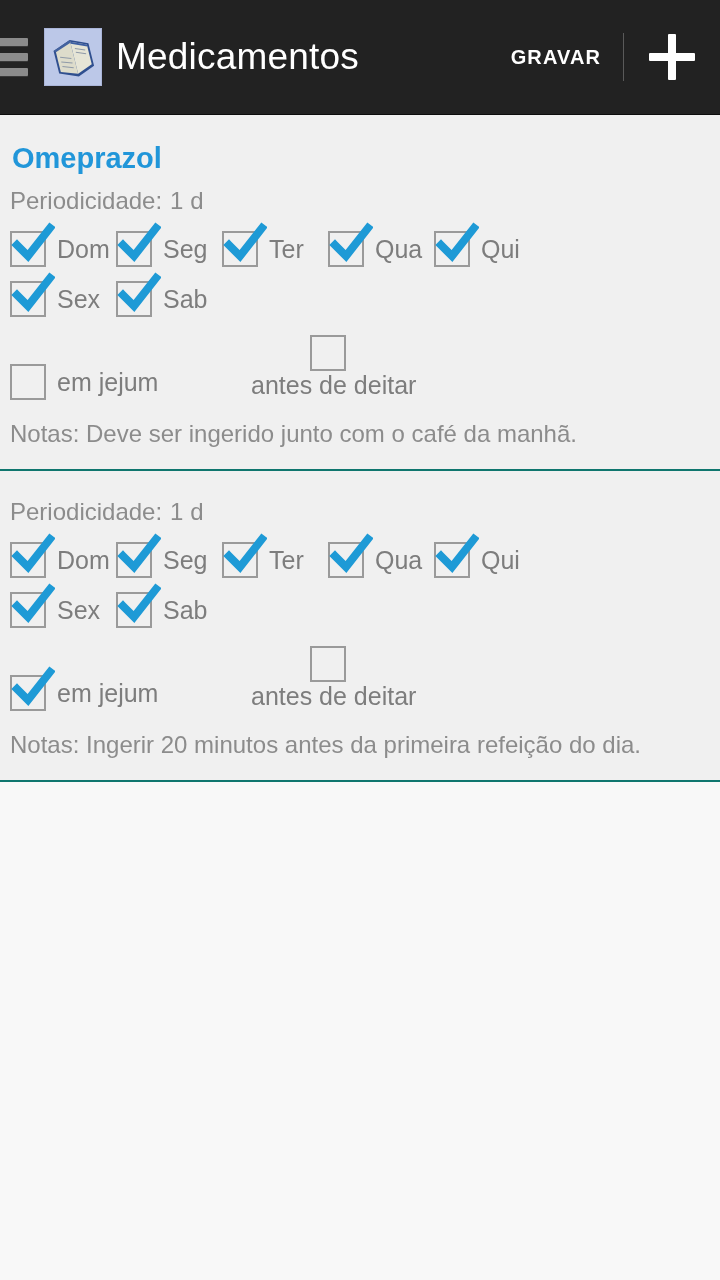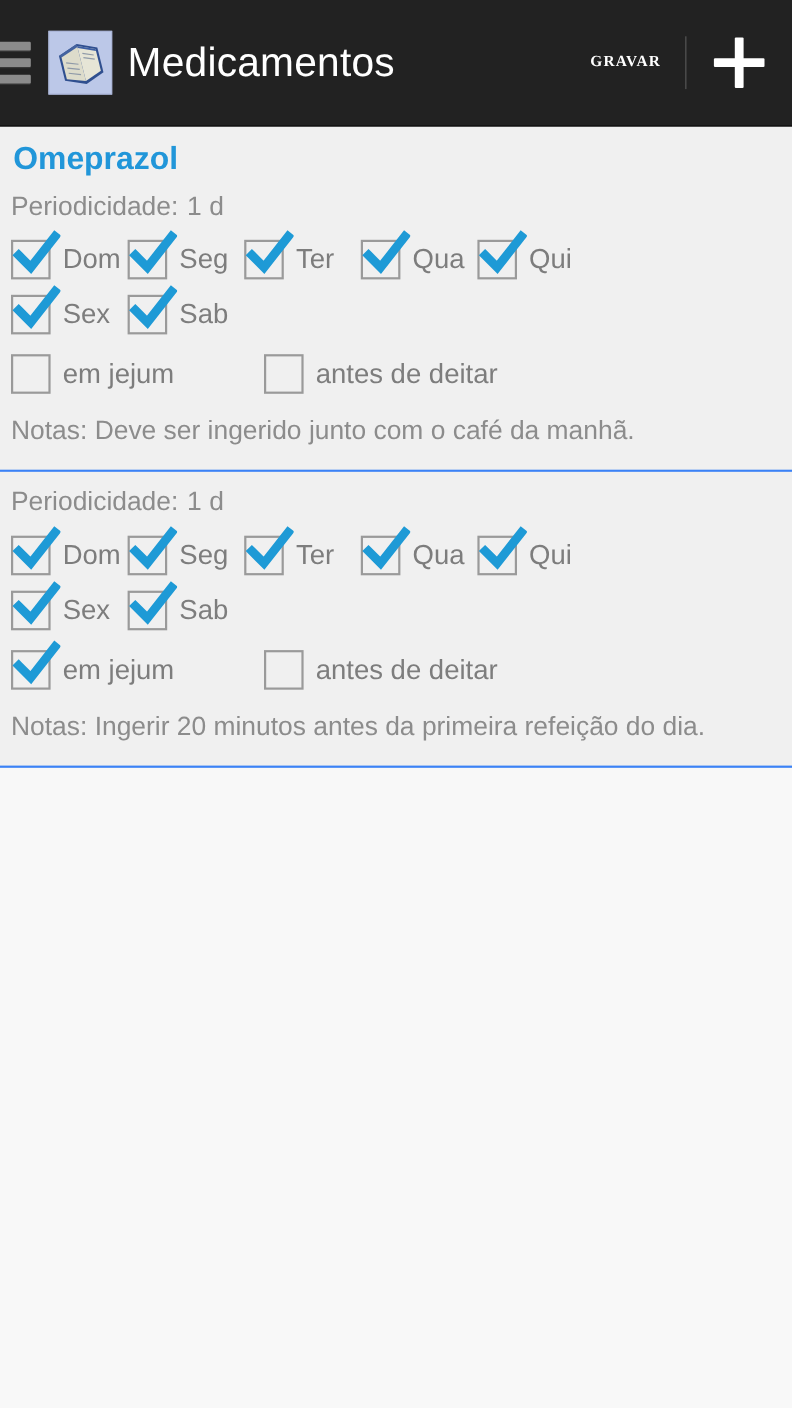--- a/index.html
+++ b/index.html
@@ -62,26 +62,25 @@
     font-size: 37px;
     font-weight: 400;
     letter-spacing: 0.2px;
     flex: 1 1 auto;
     white-space: nowrap;
     overflow: hidden;
   }
 
   .action-save {
     color: #ffffff;
-    font-size: 14px;
+    font-size: 20px;
     font-weight: bold;
     letter-spacing: 1.1px;
     padding: 0 22px;
     flex: 0 0 auto;
-    font-family: Liberation Serif, serif;
   }
 
   .appbar-sep {
     width: 1px;
     height: 48px;
     background: #5a5a5a;
     flex: 0 0 auto;
   }
 
   .action-add {
@@ -100,22 +99,22 @@
     border-radius: 1px;
   }
   .action-add .plus-h { width: 46px; height: 8px; }
   .action-add .plus-v { width: 8px; height: 46px; }
 
   
   .list { background: #f8f8f8; }
 
   .med-card {
     background: #f0f0f0;
-    padding: 14px 0 20px 0;
-    border-bottom: 2px solid #3b82f6;
+    padding: 27px 0 20px 0;
+    border-bottom: 2px solid #0f766e;
   }
 
   .med-name {
     color: #2196d9;
     font-size: 29px;
     font-weight: bold;
     padding: 0 12px;
     margin-bottom: 12px;
     line-height: 1.15;
   }
@@ -137,21 +136,21 @@
   .cb-row:last-of-type { margin-bottom: 0; }
 
   .cb-item {
     display: flex;
     align-items: center;
     flex: 0 0 auto;
   }
 
   .cb-item.day { width: 106px; }
   .cb-item.opt-left  { width: 230px; }
-  .cb-item.opt-right { width: auto; }
+  .cb-item.opt-right { width: auto; flex-direction: column; }
 
   .cb-box {
     position: relative;
     width: 36px;
     height: 36px;
     border: 2px solid #9a9a9a;
     background: transparent;
     flex: 0 0 auto;
   }
 

